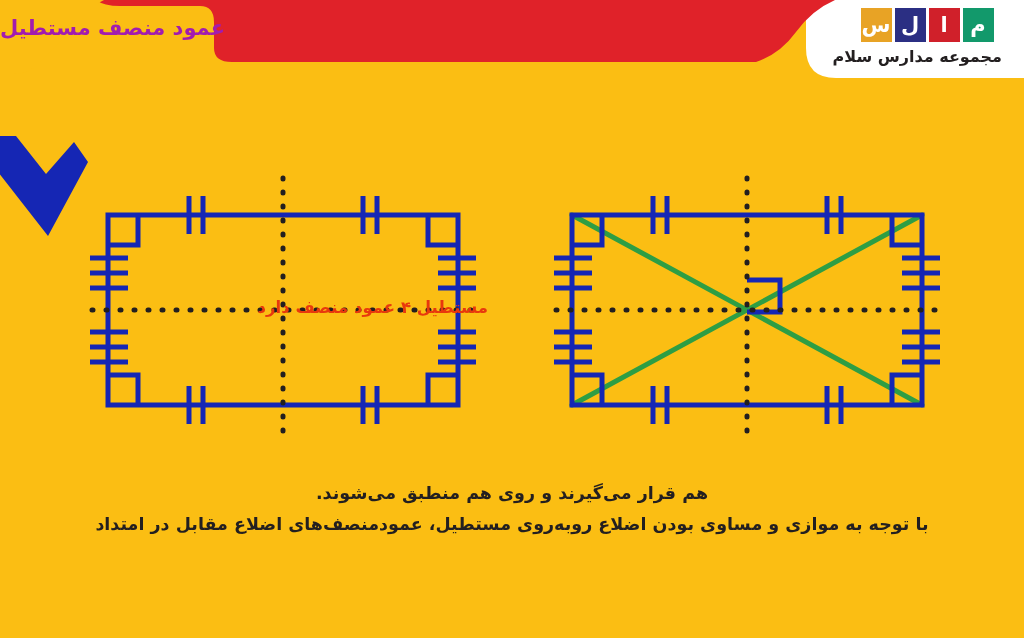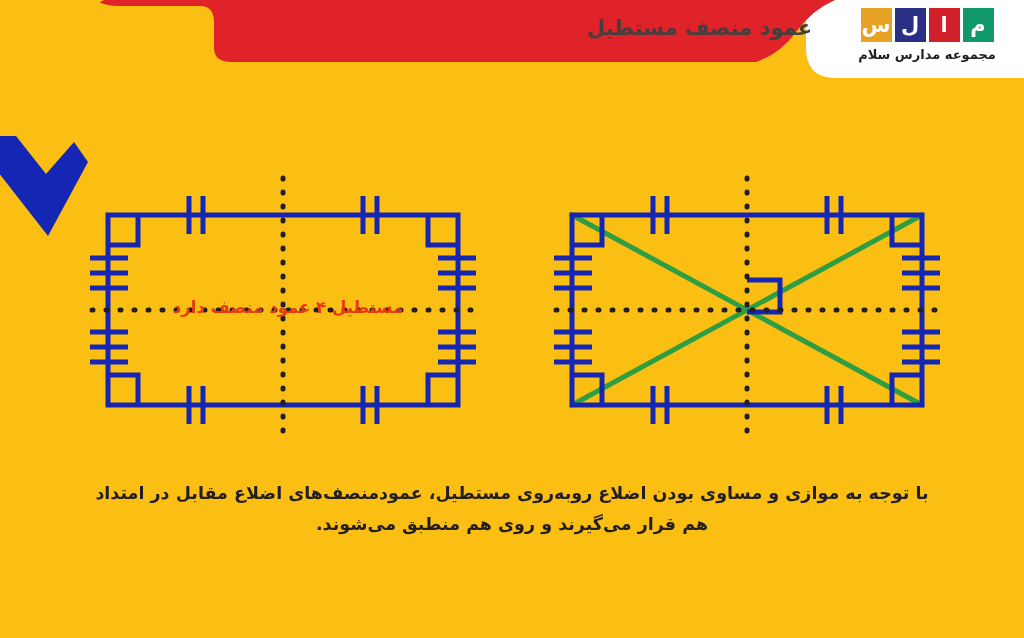--- a/index.html
+++ b/index.html
@@ -25,22 +25,22 @@
   }
   #header-svg {
     position: absolute;
     left: 0; top: 0;
   }
   #header-title {
     position: absolute;
     left: 0;
     top: 16px;
     width: 812px;
-    text-align: right;
-    color: #404040;
+    text-align: left;
+    color: #a21caf;
     font-size: 21px;
     font-weight: bold;
     letter-spacing: 0.3px;
     direction: rtl;
     z-index: 4;
   }
 
   
   #logo {
     position: absolute;
@@ -63,21 +63,21 @@
     font-weight: bold;
     display: flex;
     align-items: center;
     justify-content: center;
     line-height: 1;
   }
   #logo-caption {
     margin-top: 5px;
     text-align: center;
     color: #231f20;
-    font-size: 13px;
+    font-size: 16px;
     font-weight: bold;
     letter-spacing: 1.2px;
     direction: rtl;
     white-space: nowrap;
   }
 
   
   #chevron {
     position: absolute;
     left: 0;
@@ -104,21 +104,21 @@
     color: #E8380D;
     font-size: 16.5px;
     font-weight: bold;
     direction: rtl;
     white-space: nowrap;
   }
   #left-caption {
     left: 88px;
     top: 128px;
     width: 400px;
-    text-align: center;
+    text-align: right;
   }
 
   
   #body-text {
     position: absolute;
     left: 0;
     top: 478px;
     width: 1024px;
     text-align: center;
     direction: rtl;
@@ -240,15 +240,15 @@
     <g stroke="#231f20" stroke-width="5" stroke-linecap="round" stroke-dasharray="1 13">
       <line x1="195" y1="8" x2="195" y2="272"></line>
       <line x1="4" y1="140" x2="386" y2="140"></line>
     </g>
   </svg>
 
   <div id="left-caption" class="caption-text">مستطیل ۴ عمود منصف دارد</div>
 </div>
 
 <div id="body-text">
+  <p>هم قرار می‌گیرند و روی هم منطبق می‌شوند.</p>
   <p>با توجه به موازی و مساوی بودن اضلاع روبه‌روی مستطیل، عمودمنصف‌های اضلاع مقابل در امتداد</p>
-  <p>هم قرار می‌گیرند و روی هم منطبق می‌شوند.</p>
 </div>
 
 </body></html>

